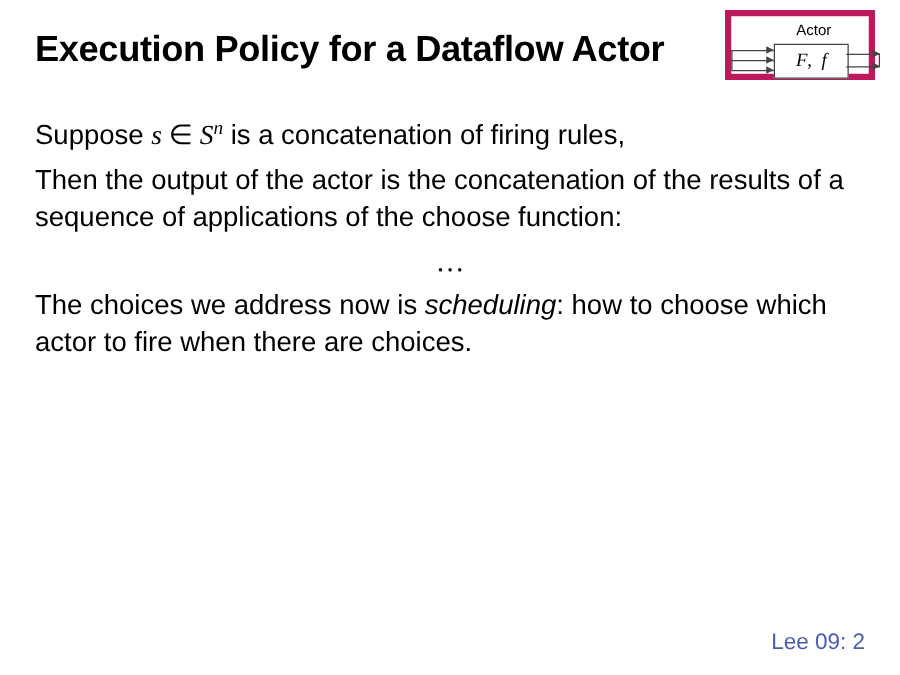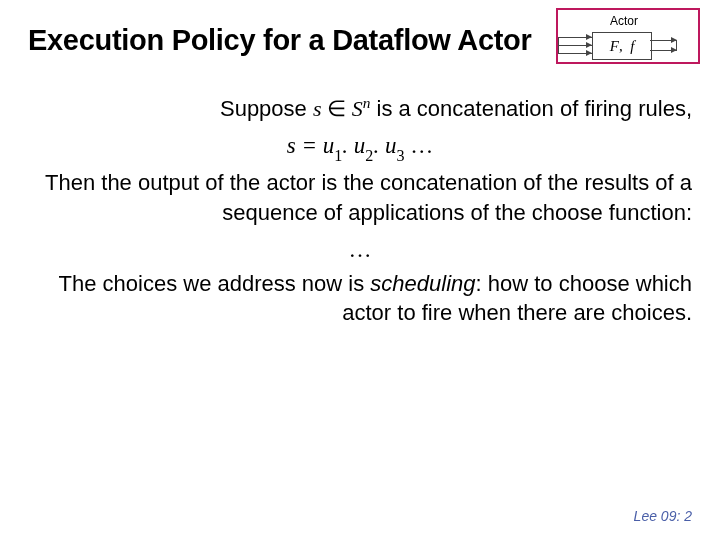--- a/index.html
+++ b/index.html
@@ -25,50 +25,48 @@
     font-weight: 700;
     margin: 0 0 36px 0;
     letter-spacing: -0.3px;
   }
   .body-text {
     font-size: 22px;
     line-height: 1.35;
   }
   .para {
     margin: 0 0 6px 0;
-    text-align: right;
   }
   .eq {
     font-family: 'Times New Roman', Times, serif;
     font-size: 23px;
     text-align: center;
     margin: 4px 0;
   }
   .eqblock {
     display: block;
   }
   .it { font-style: italic; }
   .sub { font-size: 0.7em; vertical-align: sub; position: relative; top: 0.15em; }
   .sup { font-size: 0.7em; vertical-align: super; }
   .math { font-family: 'Times New Roman', Times, serif; }
   .footer {
     position: absolute;
     right: 28px;
     bottom: 16px;
-    font-size: 14px;
+    font-size: 18px;
     color: #4a5fa8;
-    font-style: italic;
   }
   .actor-figure {
     position: absolute;
     top: 8px;
     right: 20px;
-    width: 144px;
+    width: 120px;
     height: 56px;
-    border: 2px solid #be185d;
+    border: 5px solid #be185d;
     background: #fff;
     box-sizing: border-box;
   }
   .actor-figure .inner {
     position: absolute;
     left: 34px;
     top: 22px;
     width: 58px;
     height: 26px;
     border: 1px solid #444;
@@ -132,23 +130,20 @@
   </div>
 
   <h1 class="title">Execution Policy for a Dataflow Actor</h1>
 
   <div class="body-text">
 
     <p class="para">
       <span>Suppose </span><span class="math it">s</span><span class="math"> ∈ </span><span class="math it">S</span><span class="math it sup">n</span><span>  is a concatenation of firing rules,</span>
     </p>
 
-    <div class="eq">
-      <span class="it">s = u</span><span class="sub">1</span><span class="it">. u</span><span class="sub">2</span><span class="it">. u</span><span class="sub">3</span><span>   …</span>
-    </div>
 
     <p class="para">Then the output of the actor is the concatenation of the results of a sequence of applications of the choose function:</p>
 
 
 
 
     <div class="eq eqblock">…</div>
 
     <p class="para">
       <span>The choices we address now is </span><span class="it">scheduling</span><span>: how to choose which actor to fire when there are choices.</span>

